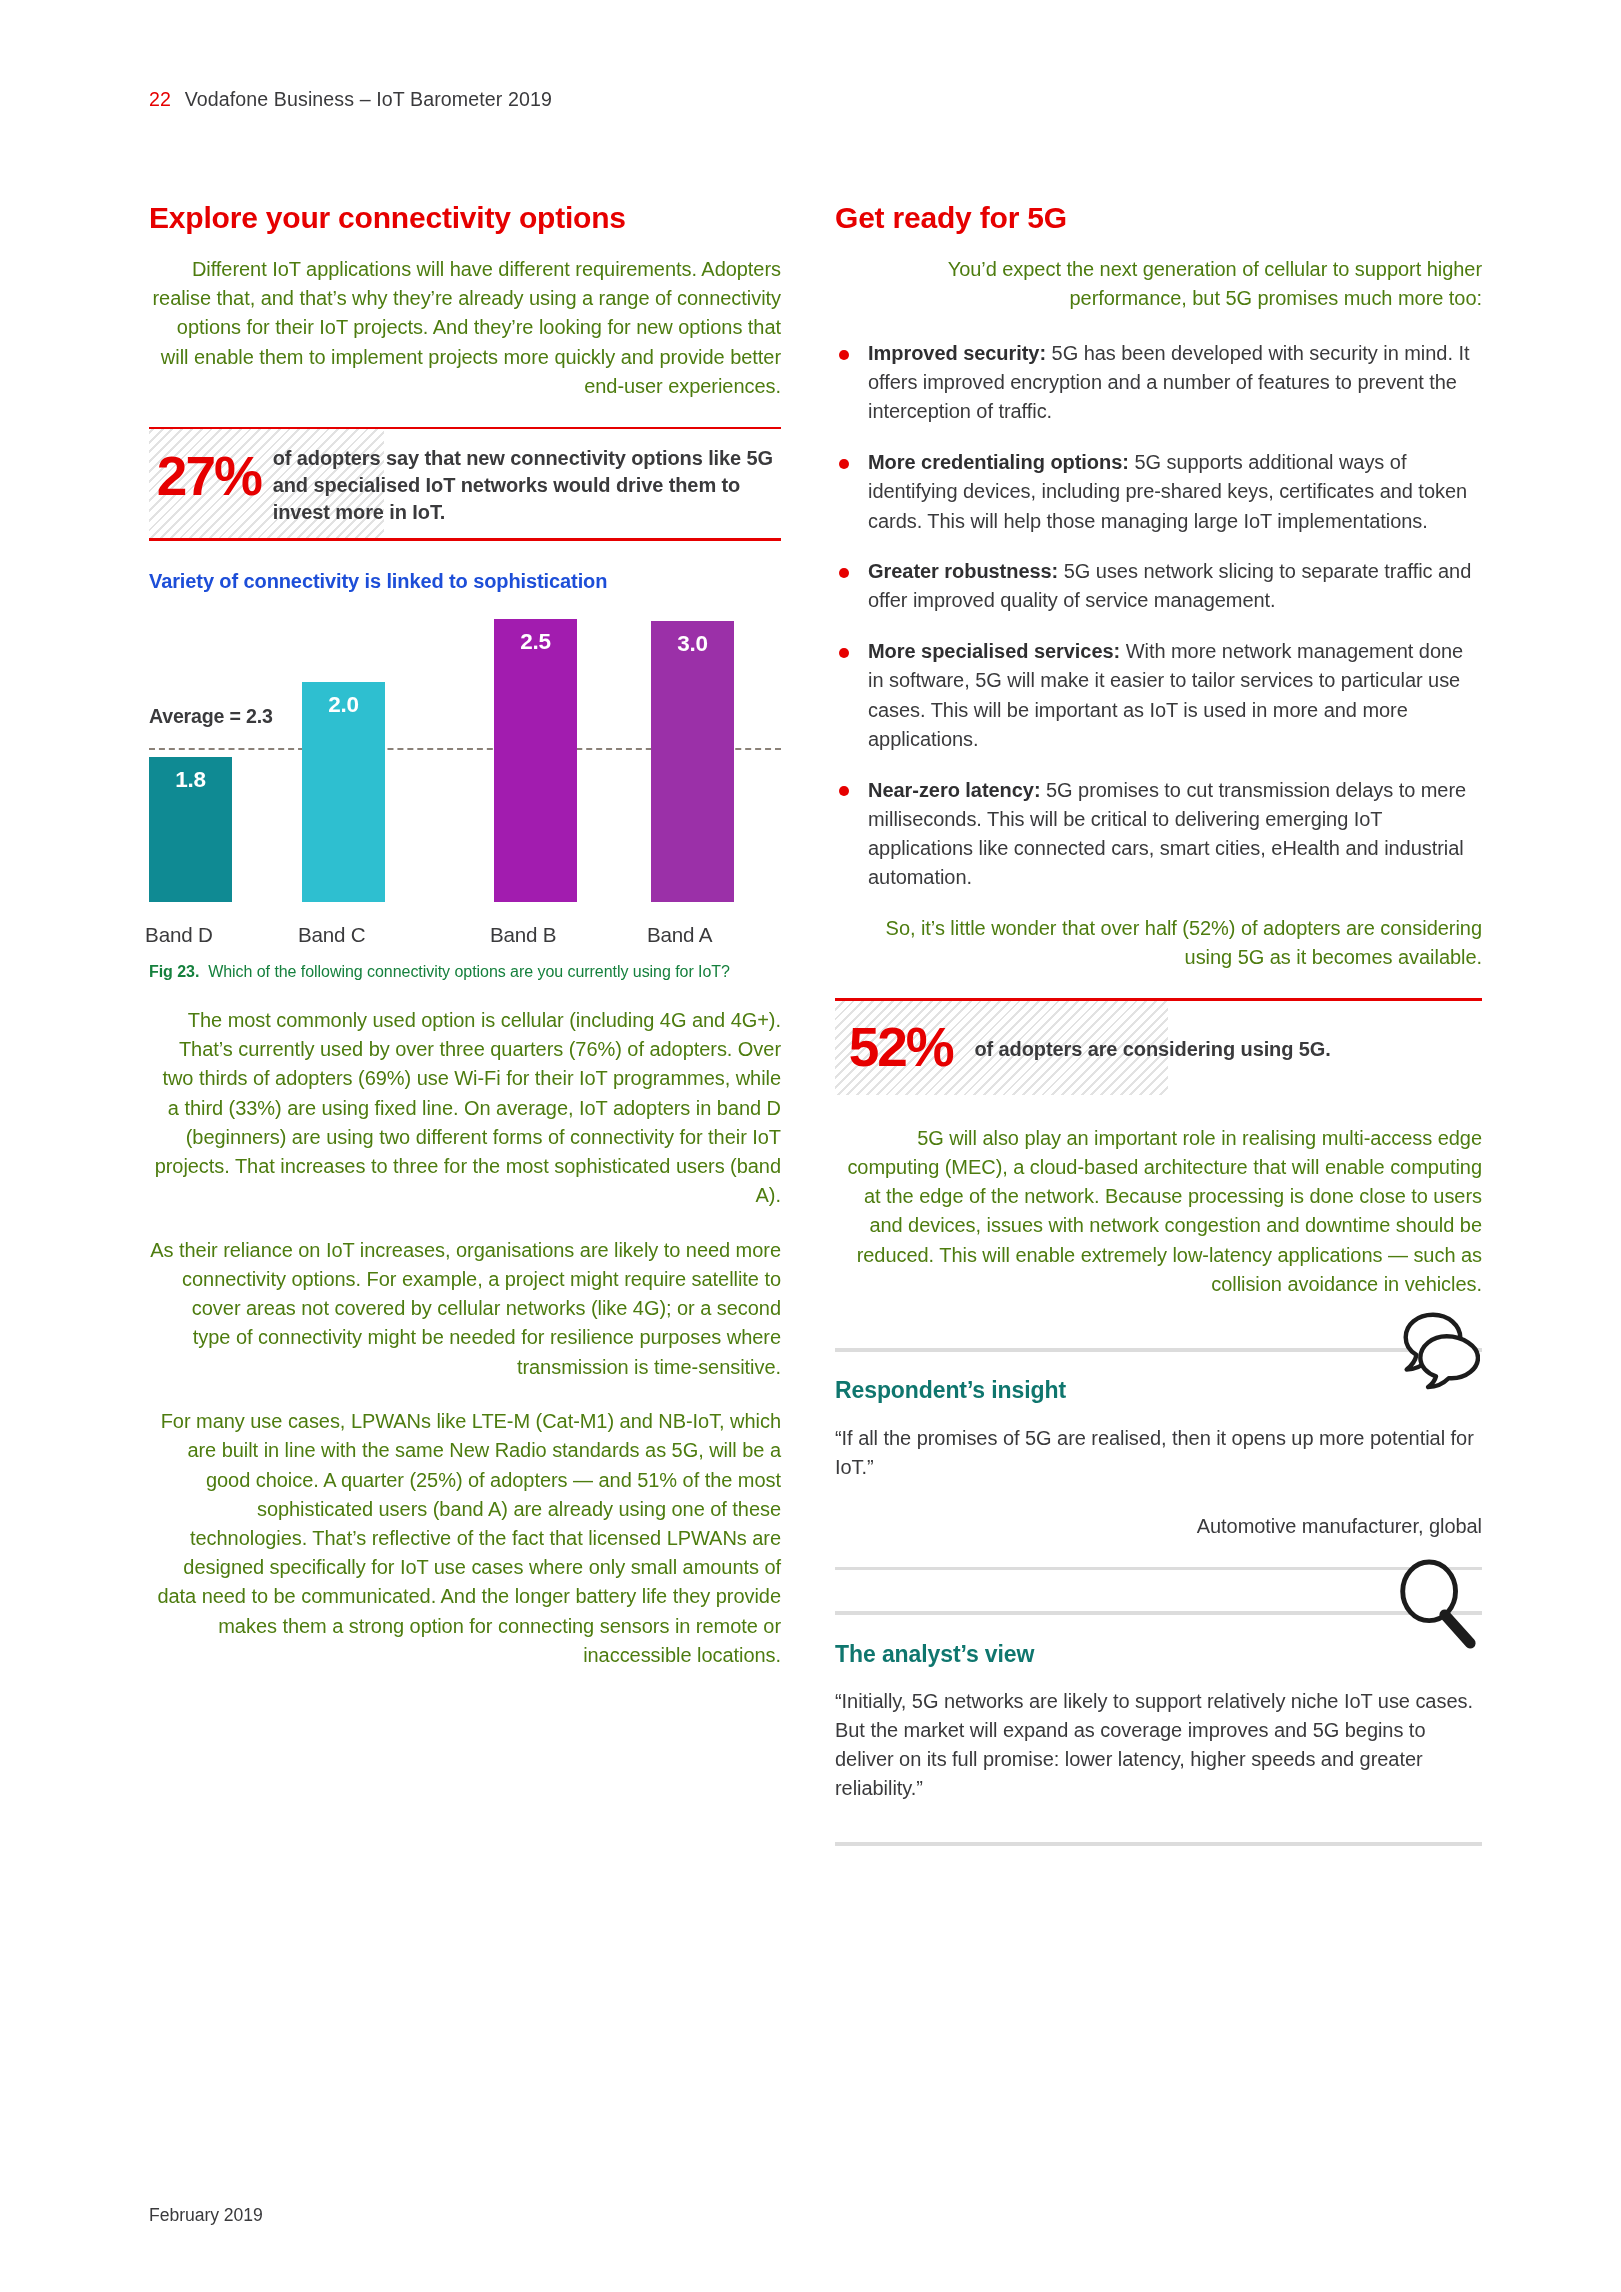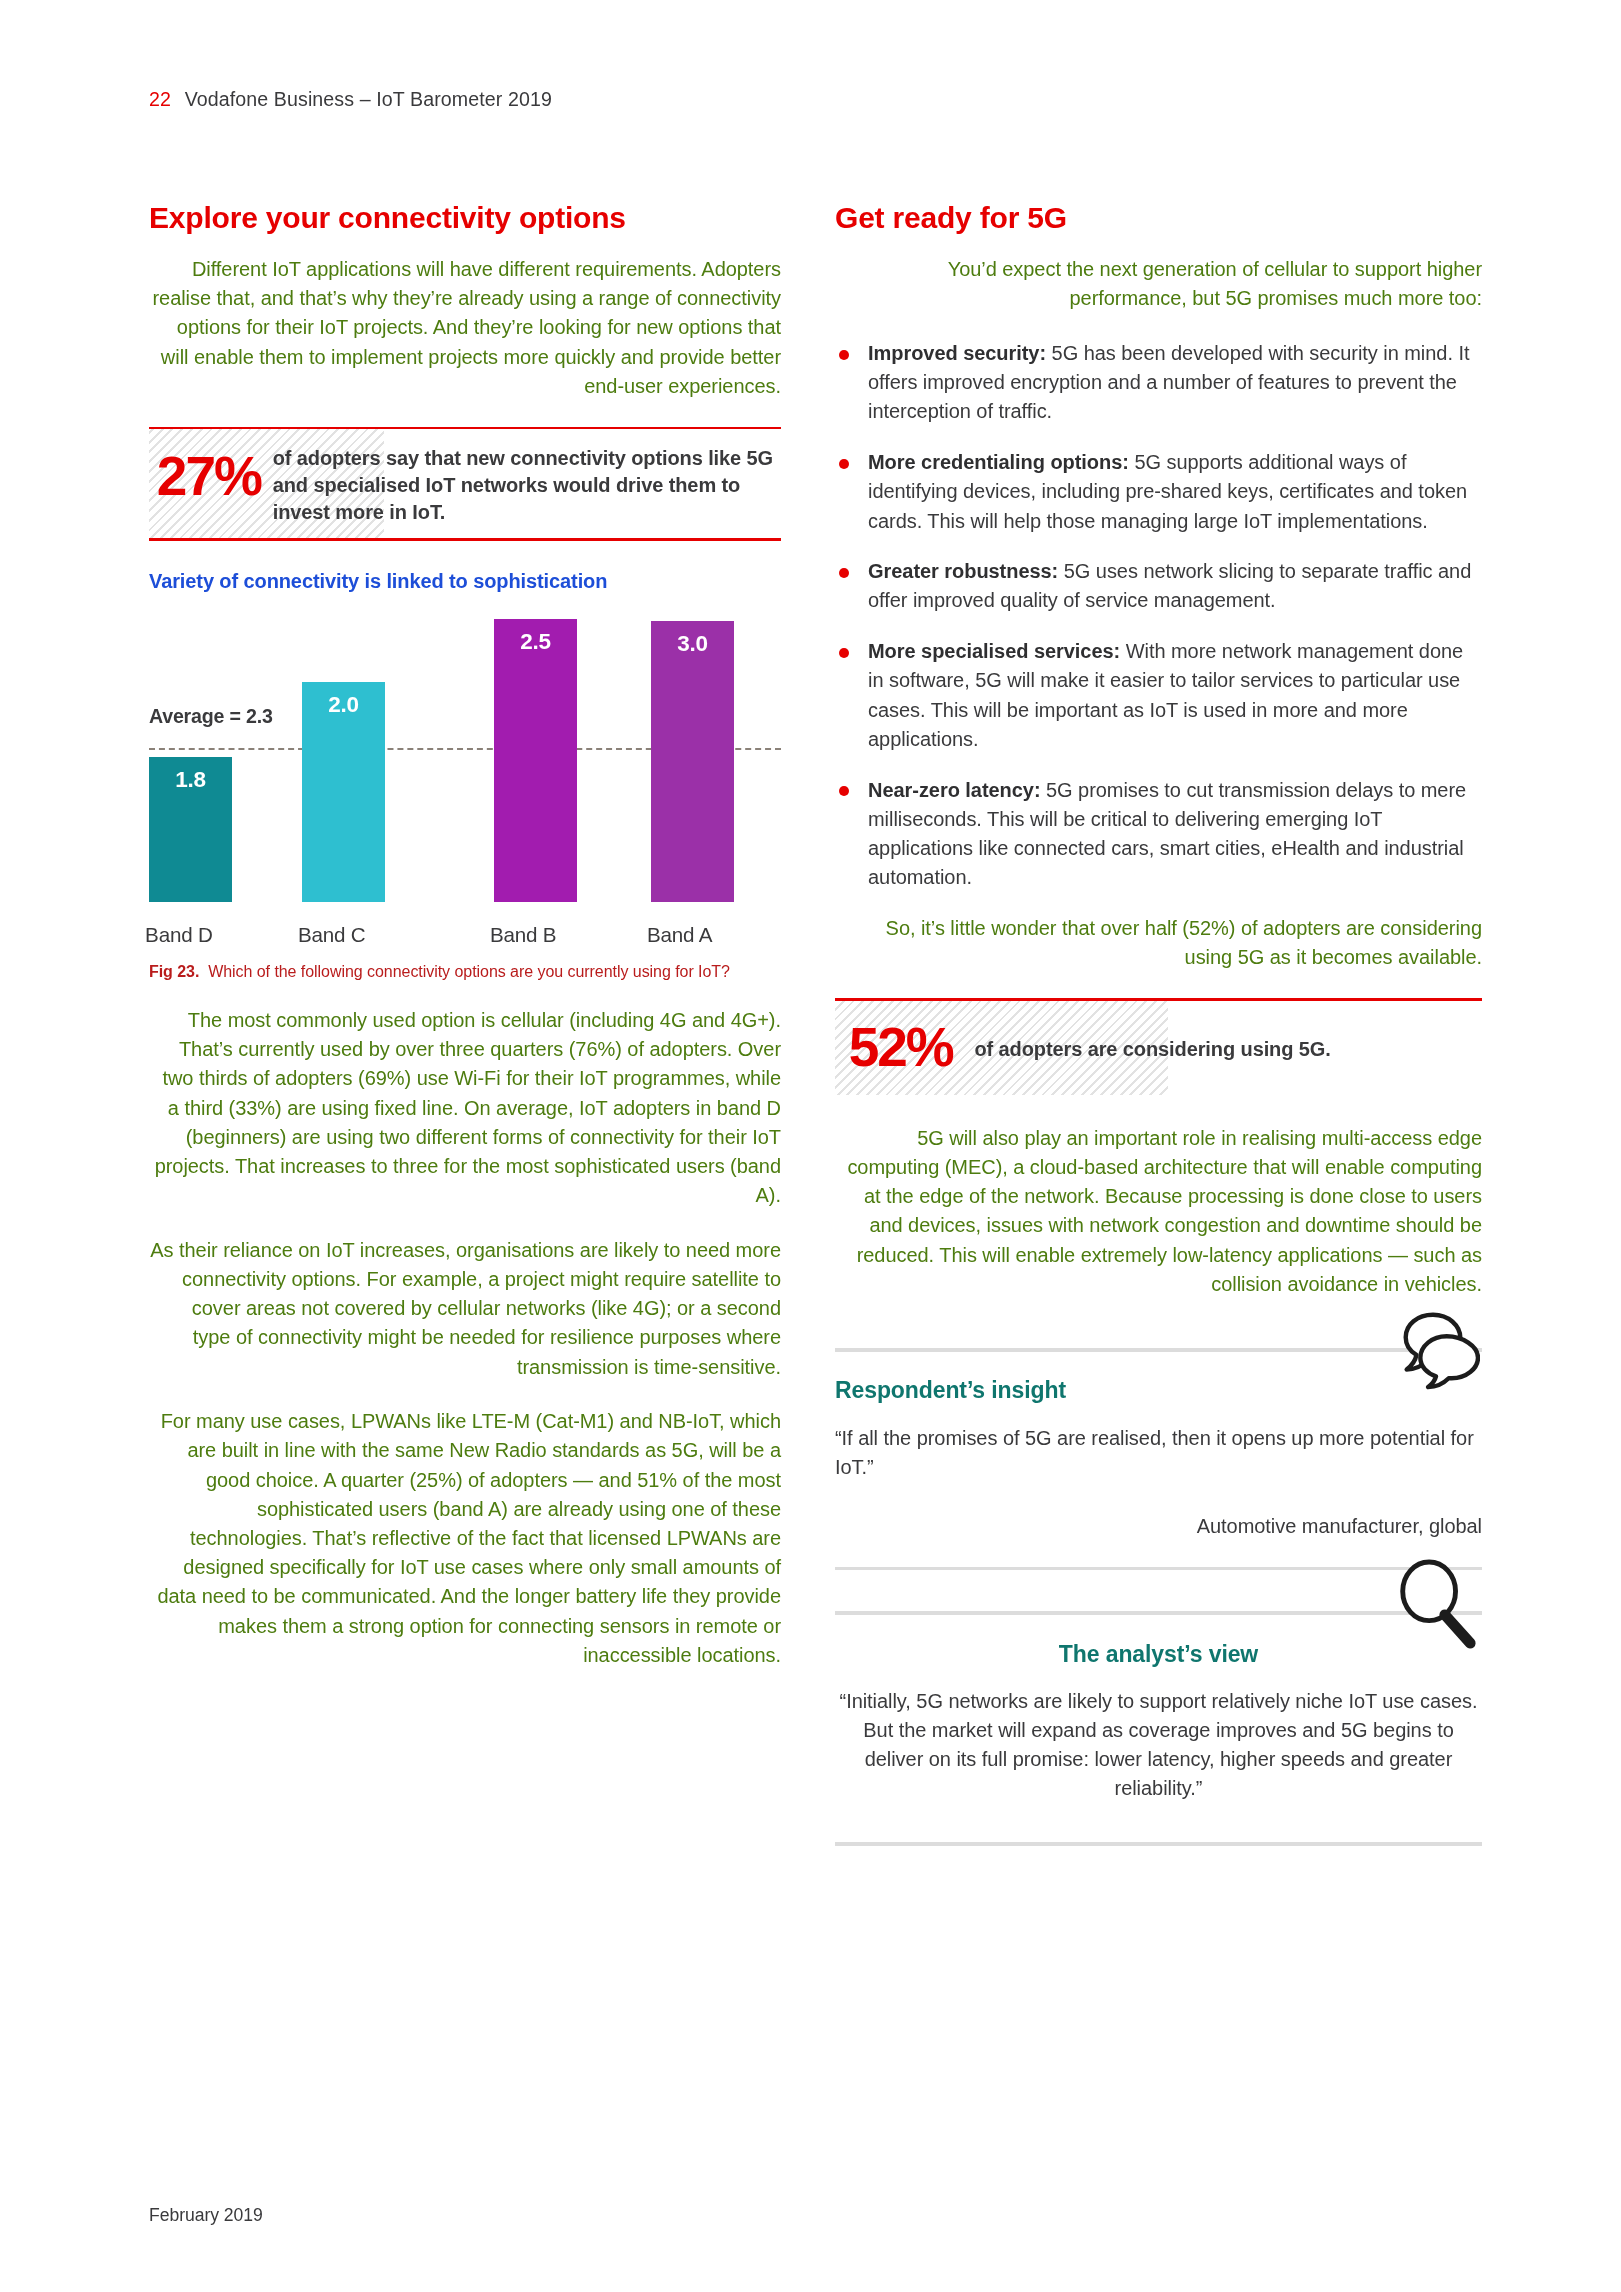--- a/index.html
+++ b/index.html
@@ -77,21 +77,21 @@
   .bar{position:absolute;bottom:0;left:0;width:83px;}
   .bar .val{
     position:absolute;top:9.8px;left:0;right:0;text-align:center;
     color:#ffffff;font-size:22.5px;font-weight:bold;letter-spacing:-0.3px;
   }
   .xlab{
     position:absolute;bottom:0;font-size:20.6px;color:#3a3a3c;width:127px;
     letter-spacing:-0.2px;
   }
   .figcap{
-    font-size:16px;line-height:1.34;color:#b91c1c;margin:13.7px 0 0 0;
+    font-size:16px;line-height:1.34;color:#15803d;margin:13.7px 0 0 0;
     letter-spacing:-0.05px;
   }
   .figcap b{font-weight:bold;}
 
   
   ul.blist{list-style:none;margin:0;padding:0;}
   ul.blist li{
     position:relative;padding-left:33px;margin:0 0 21.6px 0;
     font-size:20px;line-height:1.46;color:#3a3a3c;letter-spacing:-0.05px;
   }
@@ -244,21 +244,21 @@
           <path d="M44 8 C28 8 16 18 16 31 C16 39 20 45 27 49 C26 55 22 60 17 64 C25 64 33 60 38 55 C40 55 42 55 44 55 C60 55 72 45 72 32 C72 19 60 8 44 8 Z" stroke="#1c1c1c" stroke-width="4.5" fill="#ffffff" stroke-linejoin="round"></path>
           <path d="M58 30 C43 30 31 40 31 52 C31 61 38 68 47 71 C46 75 43 79 39 82 C47 82 55 78 60 73 C61 73 62 73 63 73 C78 73 90 63 90 52 C90 40 74 30 58 30 Z" stroke="#1c1c1c" stroke-width="4.5" fill="#ffffff" stroke-linejoin="round"></path>
         </svg>
       </span>
       <div class="ins-head">Respondent’s insight</div>
       <p class="ins-quote">“If all the promises of 5G are realised, then it opens up more potential for IoT.”</p>
       <p class="ins-attr">Automotive manufacturer, global</p>
       <div class="hr" style="margin-top:29px;"></div>
     </div>
 
-    <div class="insight" style="margin-top:41px;text-align:center;">
+    <div class="insight" style="margin-top:41px;">
       <div class="hr"></div>
       <span class="ins-icon" style="top:-55px;">
         <svg width="90" height="98" viewBox="0 0 92 100" fill="none">
           <ellipse cx="40" cy="36" rx="27" ry="30" stroke="#1c1c1c" stroke-width="5" fill="#ffffff"></ellipse>
           <path d="M56 60 L82 89" stroke="#1c1c1c" stroke-width="11" stroke-linecap="round"></path>
         </svg>
       </span>
       <div class="ins-head">The analyst’s view</div>
       <p class="ins-quote">“Initially, 5G networks are likely to support relatively niche IoT use cases. But the market will expand as coverage improves and 5G begins to deliver on its full promise: lower latency, higher speeds and greater reliability.”</p>
       <div class="hr" style="margin-top:39px;"></div>

